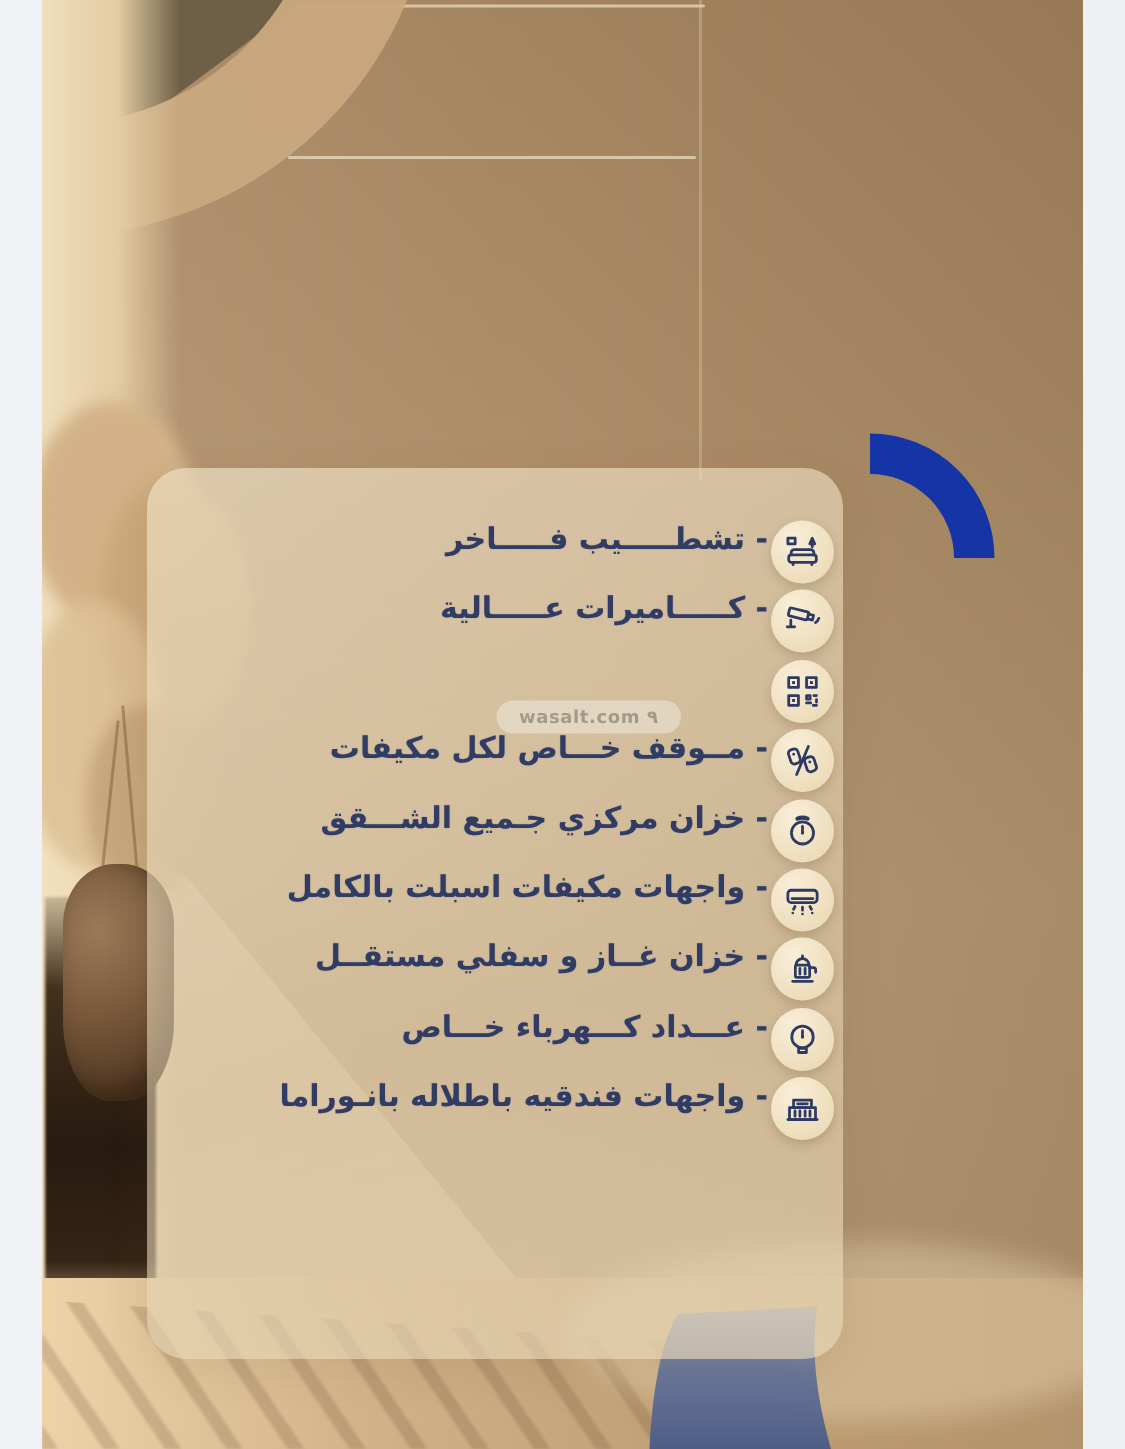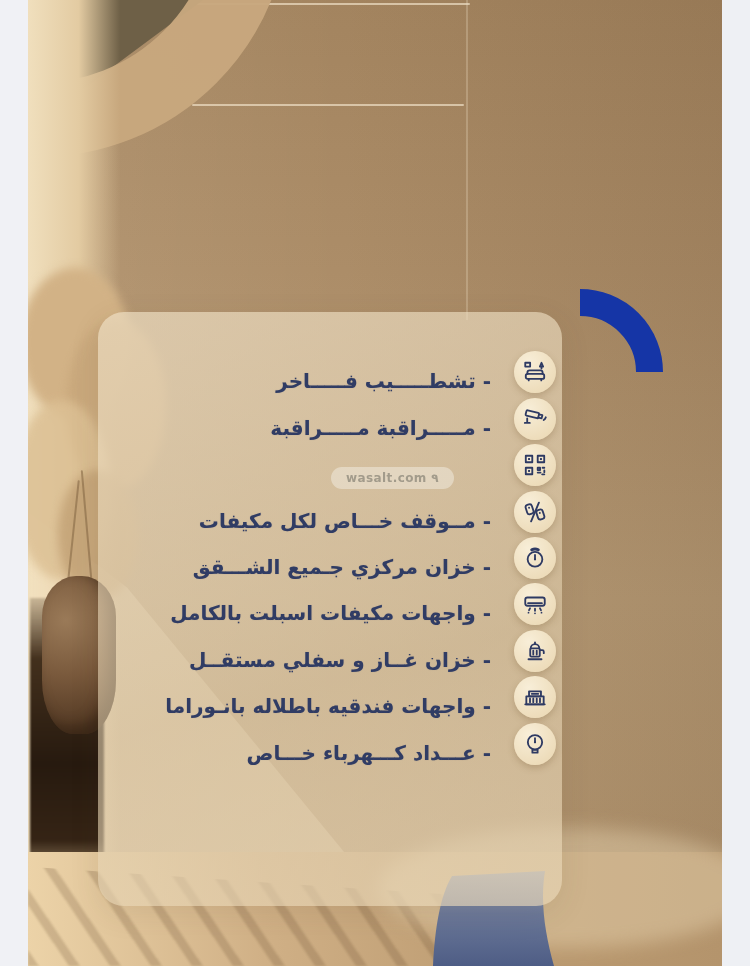--- a/index.html
+++ b/index.html
@@ -44,21 +44,21 @@
   .blue-quarter{left:497px;top:289px;width:166px;height:166px;border-radius:50%;
                 border:27px solid #1535a6;box-sizing:border-box;
                 clip-path:polygon(50% -2%,102% -2%,102% 50%,50% 50%);}
   .ribbon{left:0;top:0;}
 
   
   .card{left:98px;top:312px;width:464px;height:594px;border-radius:26px;
         background:linear-gradient(165deg,rgba(238,223,196,.68) 0%,rgba(226,208,175,.60) 60%,rgba(232,214,182,.66) 100%);
         box-shadow:0 8px 30px rgba(90,65,35,.10);}
   .rows{left:128px;top:347px;width:428px;display:flex;flex-direction:column;}
-  .row{direction:rtl;display:flex;align-items:flex-end;gap:23px;height:46.4px;}
+  .row{direction:rtl;display:flex;align-items:flex-start;gap:2px;height:46.4px;}
   .ico{flex:0 0 42px;width:42px;height:42px;border-radius:50%;
        background:radial-gradient(circle at 35% 28%,#f8eed8 0%,#eddcba 75%);
        box-shadow:0 3px 7px rgba(115,85,45,.28);
        display:flex;align-items:center;justify-content:center;}
   .ico svg{width:26px;height:26px;stroke:#2e3a63;fill:none;
            stroke-width:1.7;stroke-linecap:round;stroke-linejoin:round;}
   .ico svg .f{fill:#2e3a63;stroke:none;}
   .lbl{color:#303c64;font-weight:700;font-size:20px;white-space:nowrap;
        text-shadow:0 0 1px rgba(48,60,100,.25);}
 
@@ -136,21 +136,21 @@
       <span class="ico">
         <svg viewBox="0 0 24 24">
             <g transform="rotate(14 11 8)">
               <rect x="3.5" y="5.5" width="12" height="5" rx="1"></rect>
               <path d="M15.5 6.6 h3.2 v3 h-3.2"></path>
             </g>
             <path d="M4.8 11.4 v4.2 M2.6 15.6 h4.6"></path>
             <path d="M20 13 a4.5 4.5 0 0 0 2-2.6"></path>
           </svg>
       </span>
-      <span class="lbl">- مـــــراقبة مـــــراقبة</span>
+      <span class="lbl">- كـــــاميرات عـــــالية</span>
     </div>
 
     <div class="row">
       <span class="ico">
         <svg viewBox="0 0 24 24">
             <rect x="3.5" y="3.5" width="6" height="6"></rect>
             <rect class="f" x="5.6" y="5.6" width="1.8" height="1.8"></rect>
             <rect x="14.5" y="3.5" width="6" height="6"></rect>
             <rect class="f" x="16.6" y="5.6" width="1.8" height="1.8"></rect>
             <rect x="3.5" y="14.5" width="6" height="6"></rect>
@@ -211,42 +211,42 @@
             <path d="M12 5.6 v-1.6"></path>
             <path d="M6 19.6 h12"></path>
           </svg>
       </span>
       <span class="lbl">- خزان غــاز و سفلي مستقــل</span>
     </div>
 
     <div class="row">
       <span class="ico">
         <svg viewBox="0 0 24 24">
+            <circle cx="12" cy="10.4" r="6.6"></circle>
+            <path d="M12 10.4 V6.6"></path>
+            <circle class="f" cx="12" cy="10.4" r="1"></circle>
+            <path d="M9.6 17.4 h4.8 v2.6 h-4.8 z"></path>
+          </svg>
+      </span>
+      <span class="lbl">- عـــداد كـــهرباء خـــاص</span>
+    </div>
+
+    <div class="row">
+      <span class="ico">
+        <svg viewBox="0 0 24 24">
             <rect x="6.5" y="6.8" width="11" height="4.6"></rect>
             <path d="M9 9.1 h6"></path>
             <rect x="4" y="11.4" width="16" height="7.4"></rect>
             <path d="M7.4 13.4 v3.4 M10.4 13.4 v3.4 M13.6 13.4 v3.4 M16.6 13.4 v3.4"></path>
             <path d="M3 18.8 h18"></path>
           </svg>
       </span>
       <span class="lbl">- واجهات فندقيه باطلاله بانـوراما</span>
     </div>
 
-    <div class="row">
-      <span class="ico">
-        <svg viewBox="0 0 24 24">
-            <circle cx="12" cy="10.4" r="6.6"></circle>
-            <path d="M12 10.4 V6.6"></path>
-            <circle class="f" cx="12" cy="10.4" r="1"></circle>
-            <path d="M9.6 17.4 h4.8 v2.6 h-4.8 z"></path>
-          </svg>
-      </span>
-      <span class="lbl">- عـــداد كـــهرباء خـــاص</span>
-    </div>
-
 
   </div>
 
   <div class="abs watermark">wasalt.com ٩</div>
 
   <div class="abs strip l"></div>
   <div class="abs strip r"></div>
 
 </div>
 

